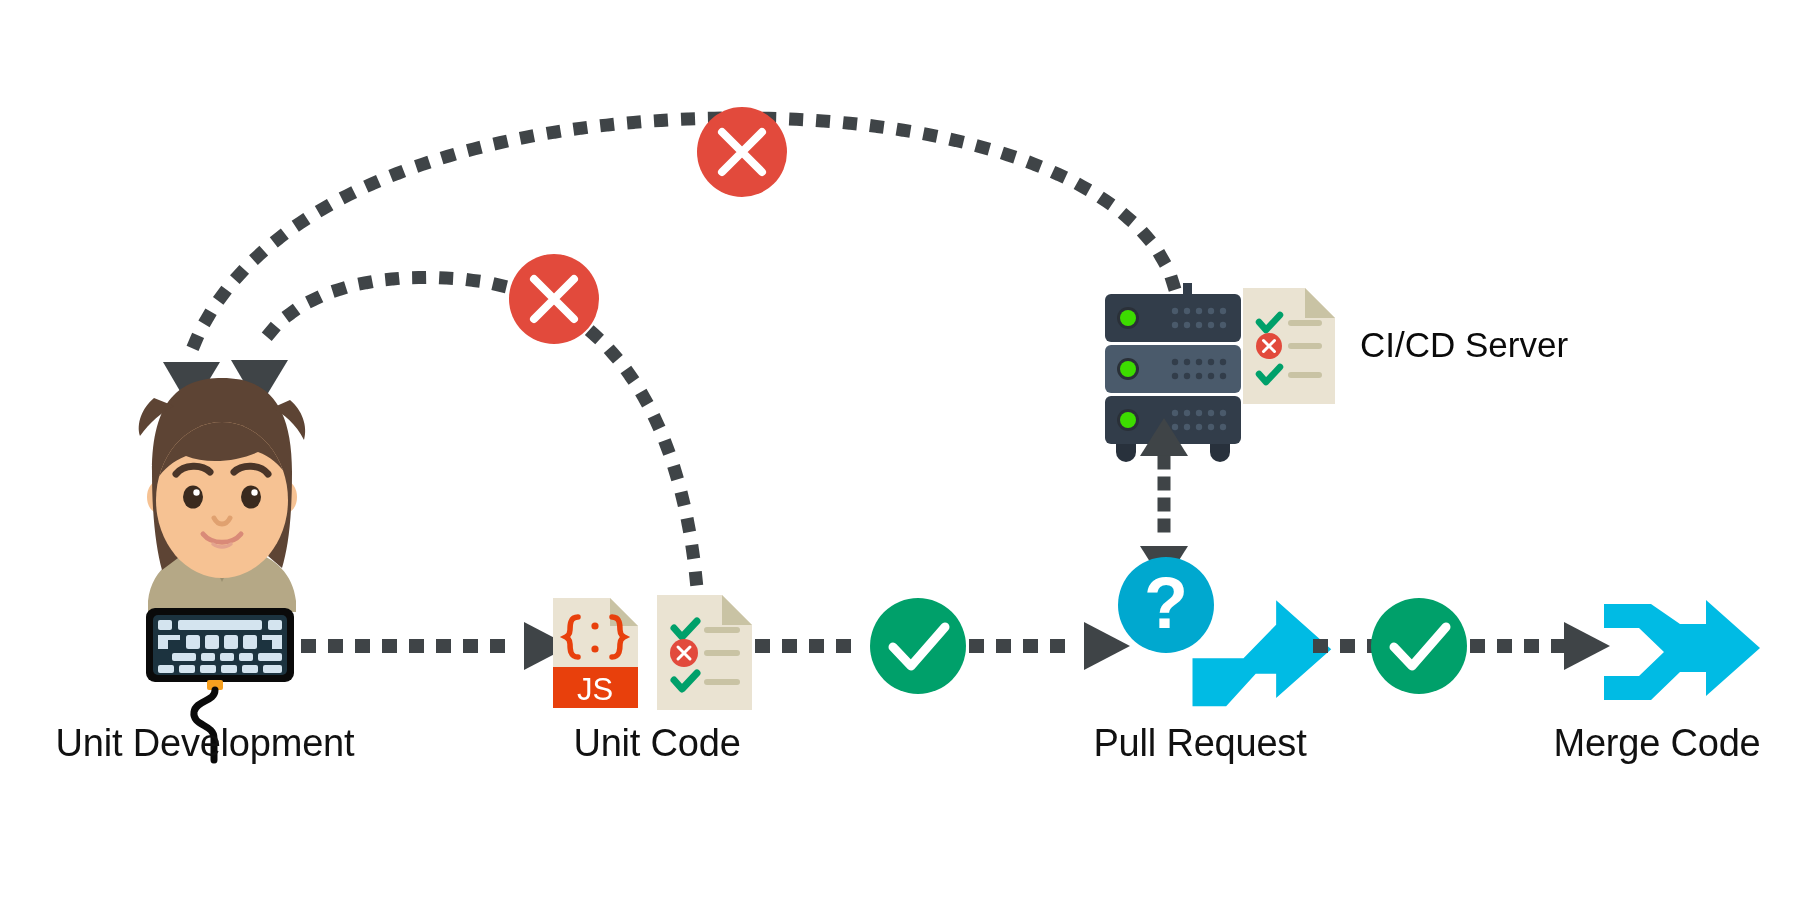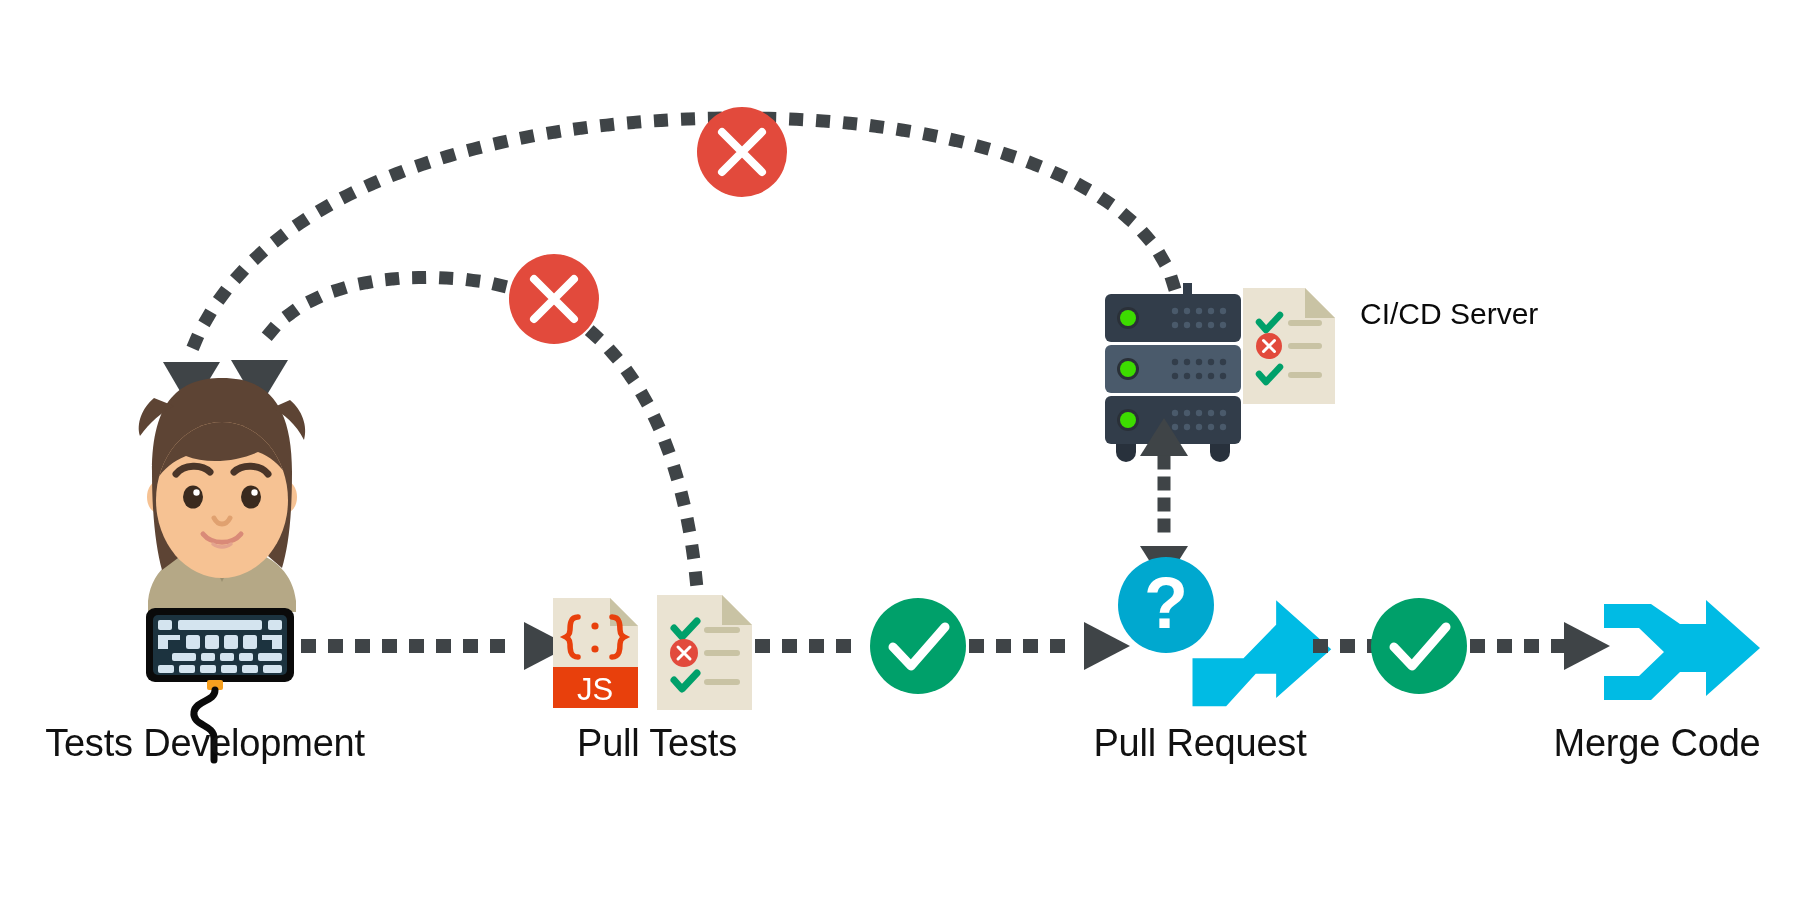--- a/index.html
+++ b/index.html
@@ -33,26 +33,27 @@
     font-weight: 400;
     color: #111111;
     white-space: nowrap;
     text-align: center;
     transform: translateX(-50%);
     letter-spacing: -0.2px;
   }
   .side-label {
     position: absolute;
     font-family: "Liberation Sans", sans-serif;
-    font-size: 30px;
+    font-size: 35px;
     font-weight: 400;
     color: #0a0a0a;
     line-height: 1.12;
     text-align: center;
     white-space: nowrap;
+    margin-top: 28px;
   }
 </style>
 </head>
 <body>
 
 <div id="stage">
 
   <svg id="canvas" viewBox="0 0 1800 900" xmlns="http://www.w3.org/2000/svg">
 
     <defs>
@@ -299,23 +300,23 @@
     </g>
 
     <g>
       <path d="M 1604 604 L 1604 628 L 1639 628 L 1664 652 L 1639 676 L 1604 676
                L 1604 700 L 1651 700 L 1680 672 L 1706 672 L 1706 696
                L 1760 648 L 1706 600 L 1706 624 L 1680 624 L 1651 604 Z" fill="#00bbe4"></path>
     </g>
 
   </svg>
 
-  <div class="node-label" style="left:205px; top:722px;">Tests Development</div>
-
-  <div class="node-label" style="left:657px; top:722px;">Pull Tests</div>
+  <div class="node-label" style="left:205px; top:722px;">Unit Development</div>
+
+  <div class="node-label" style="left:657px; top:722px;">Unit Code</div>
 
   <div class="node-label" style="left:1657px; top:722px;">Merge Code</div>
 
   <div class="node-label" style="left:1200px; top:722px;">Pull Request</div>
 
   <div class="side-label" style="left:1360px; top:297px;">
     <div>CI/CD Server</div>
   </div>
 
 </div>

